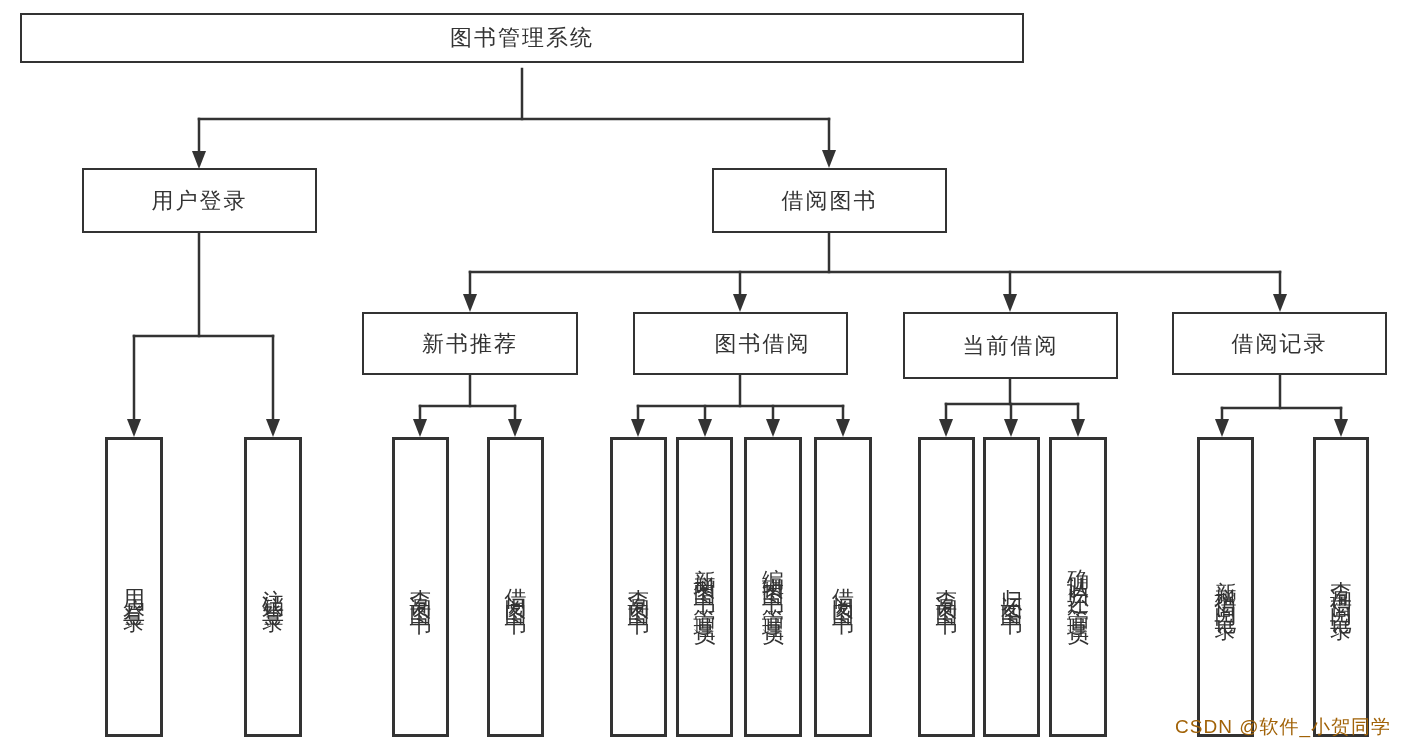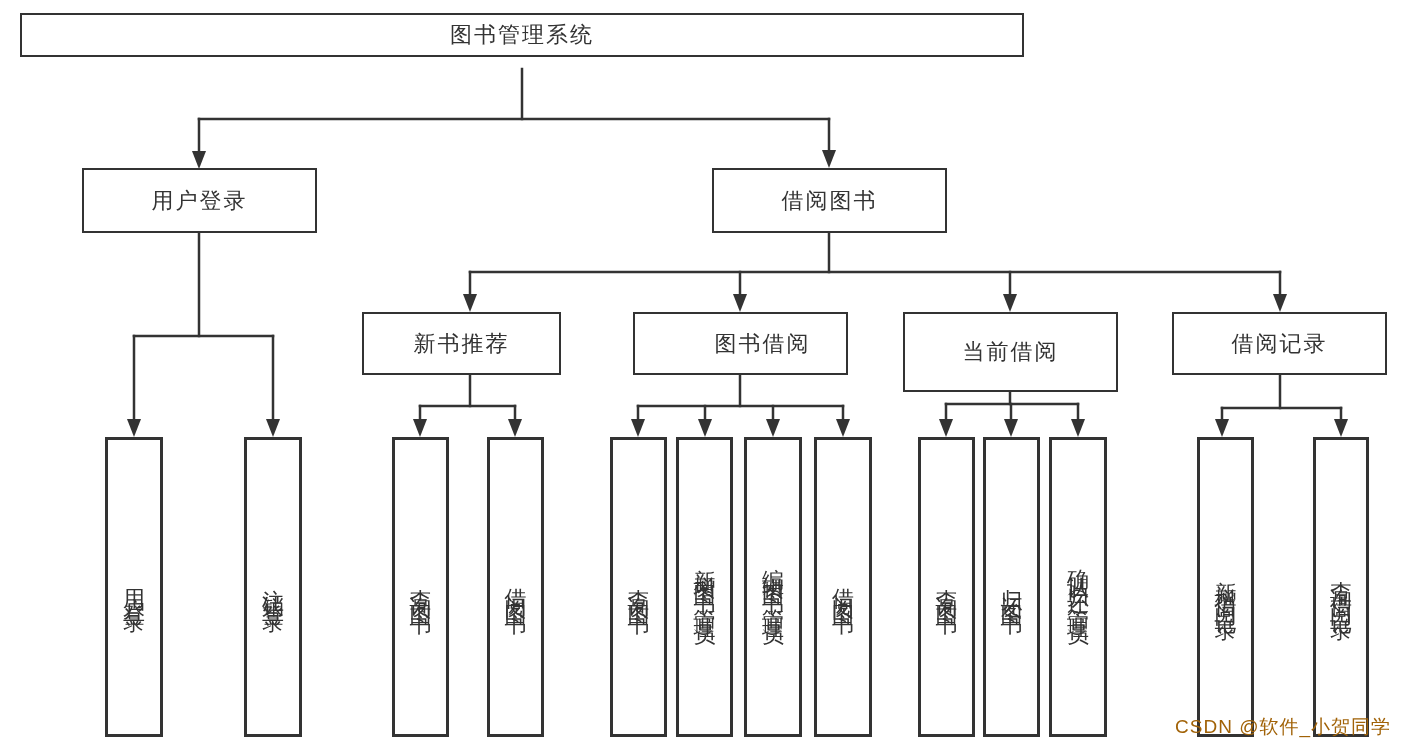--- a/index.html
+++ b/index.html
@@ -124,38 +124,38 @@
       <path d="M766 419 h14 l-7 18 z"></path>
       <path d="M836 419 h14 l-7 18 z"></path>
       <path d="M939 419 h14 l-7 18 z"></path>
       <path d="M1004 419 h14 l-7 18 z"></path>
       <path d="M1071 419 h14 l-7 18 z"></path>
       <path d="M1215 419 h14 l-7 18 z"></path>
       <path d="M1334 419 h14 l-7 18 z"></path>
     </g>
   </svg>
 
-  <div class="node hnode" style="left:20px; top:13px; width:1004px; height:44px;">
+  <div class="node hnode" style="left:20px; top:13px; width:1004px; height:50px;">
     <span>图书管理系统</span>
   </div>
 
   <div class="node hnode" style="left:82px; top:168px; width:235px; height:65px;">
     <span>用户登录</span>
   </div>
   <div class="node hnode" style="left:712px; top:168px; width:235px; height:65px;">
     <span>借阅图书</span>
   </div>
 
-  <div class="node hnode" style="left:362px; top:312px; width:199px; height:63px;">
+  <div class="node hnode" style="left:362px; top:312px; width:216px; height:63px;">
     <span>新书推荐</span>
   </div>
   <div class="node hnode" style="left:633px; top:312px; width:215px; height:63px;padding-left:44px;">
     <span>图书借阅</span>
   </div>
-  <div class="node hnode" style="left:903px; top:312px; width:215px; height:80px;text-align:center;">
+  <div class="node hnode" style="left:903px; top:312px; width:215px; height:67px;text-align:center;">
     <span>当前借阅</span>
   </div>
   <div class="node hnode" style="left:1172px; top:312px; width:215px; height:63px;">
     <span>借阅记录</span>
   </div>
 
   <div class="node leaf" style="left:105px; width:58px;">
     <span class="vtext">用户登录</span>
   </div>
   <div class="node leaf" style="left:244px; width:58px;">

